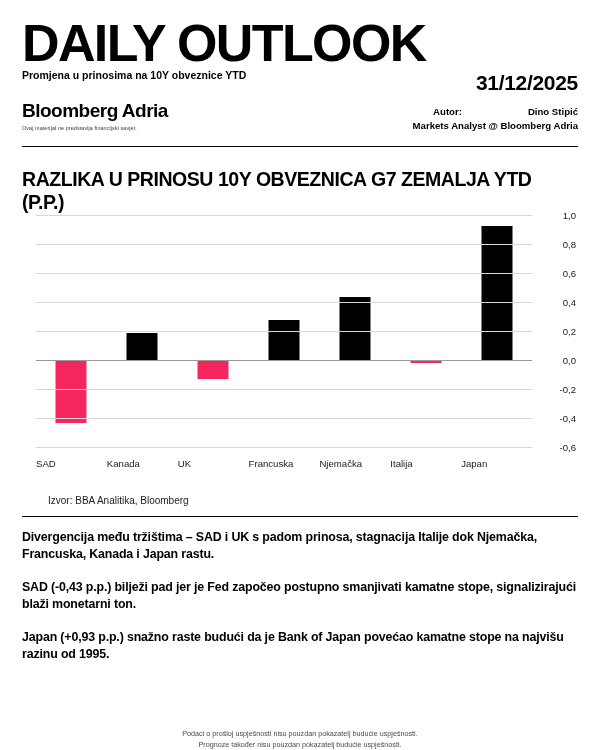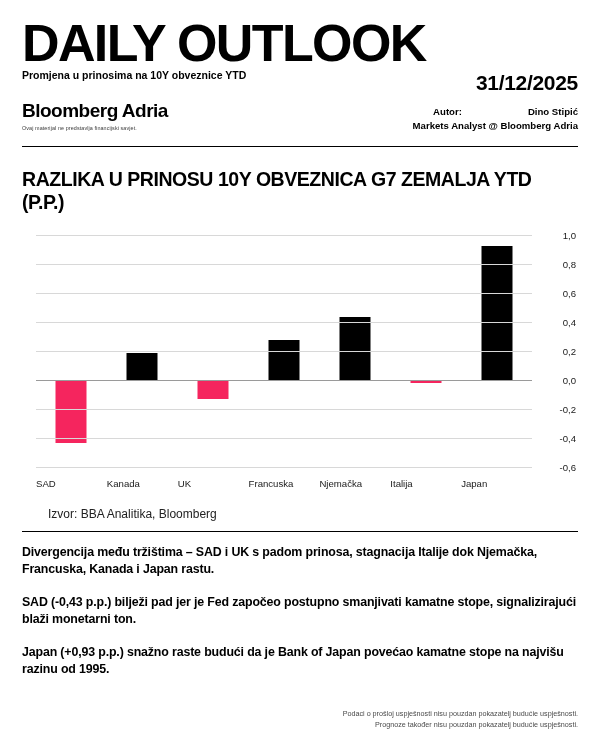--- a/index.html
+++ b/index.html
@@ -98,21 +98,21 @@
     font-size: 19.5px;
     font-weight: 700;
     letter-spacing: -0.45px;
     line-height: 1.17;
     margin-top: 21px;
   }
 
   
   .chart-wrap {
     position: relative;
-    margin-top: 22px;
+    margin-top: 2px;
     height: 270px;
   }
   .plot {
     position: absolute;
     left: 14px;
     right: 46px;
     top: 0;
     bottom: 38px;
   }
   .gridline {
@@ -162,23 +162,23 @@
     display: flex;
   }
   .xlabel {
     flex: 1 1 0;
     text-align: left;
     font-size: 9.6px;
     color: #1a1a1a;
   }
 
   .source {
-    font-size: 12px;
+    font-size: 10px;
     color: #222;
-    margin-top: 2px;
+    margin-top: 10px;
     margin-left: 2px;
     padding-left: 24px;
   }
 
   .rule2 {
     border: 0;
     border-top: 1.4px solid #000;
     margin: 10px 0 0 0;
   }
 
@@ -192,22 +192,22 @@
     line-height: 1.33;
     letter-spacing: -0.15px;
     margin-bottom: 17px;
   }
 
   
   .footer {
     position: absolute;
     left: 22px;
     right: 22px;
-    bottom: 20px;
-    text-align: right;
+    bottom: 0;
+    text-align: center;
   }
   .footer div {
     font-size: 7.2px;
     color: #4a4a4a;
     line-height: 1.45;
   }
 </style>
 </head>
 <body>
 

